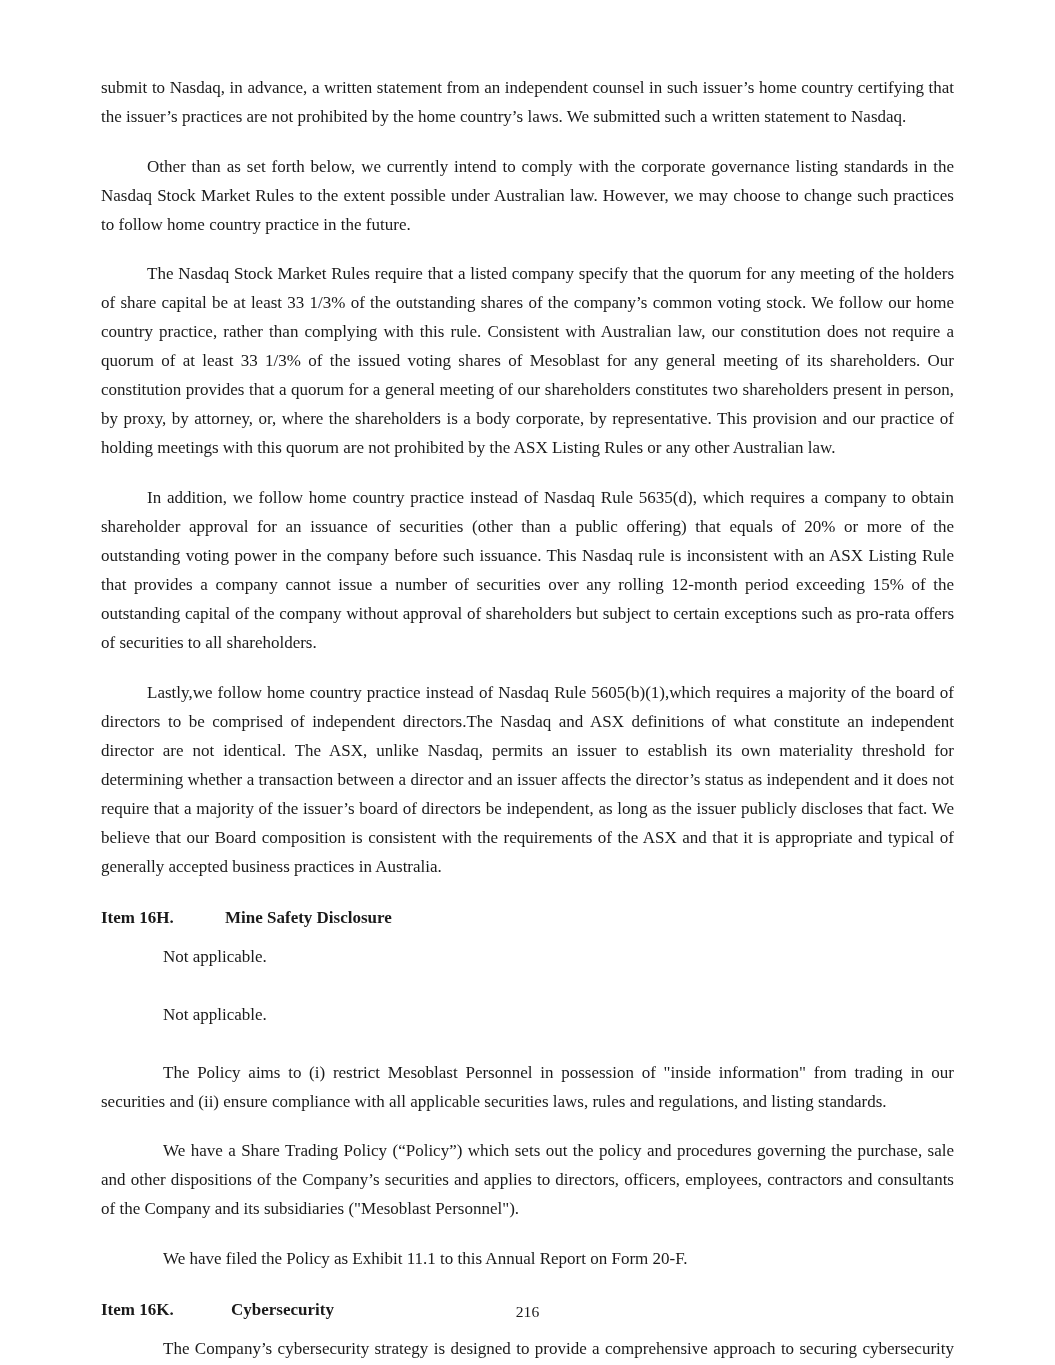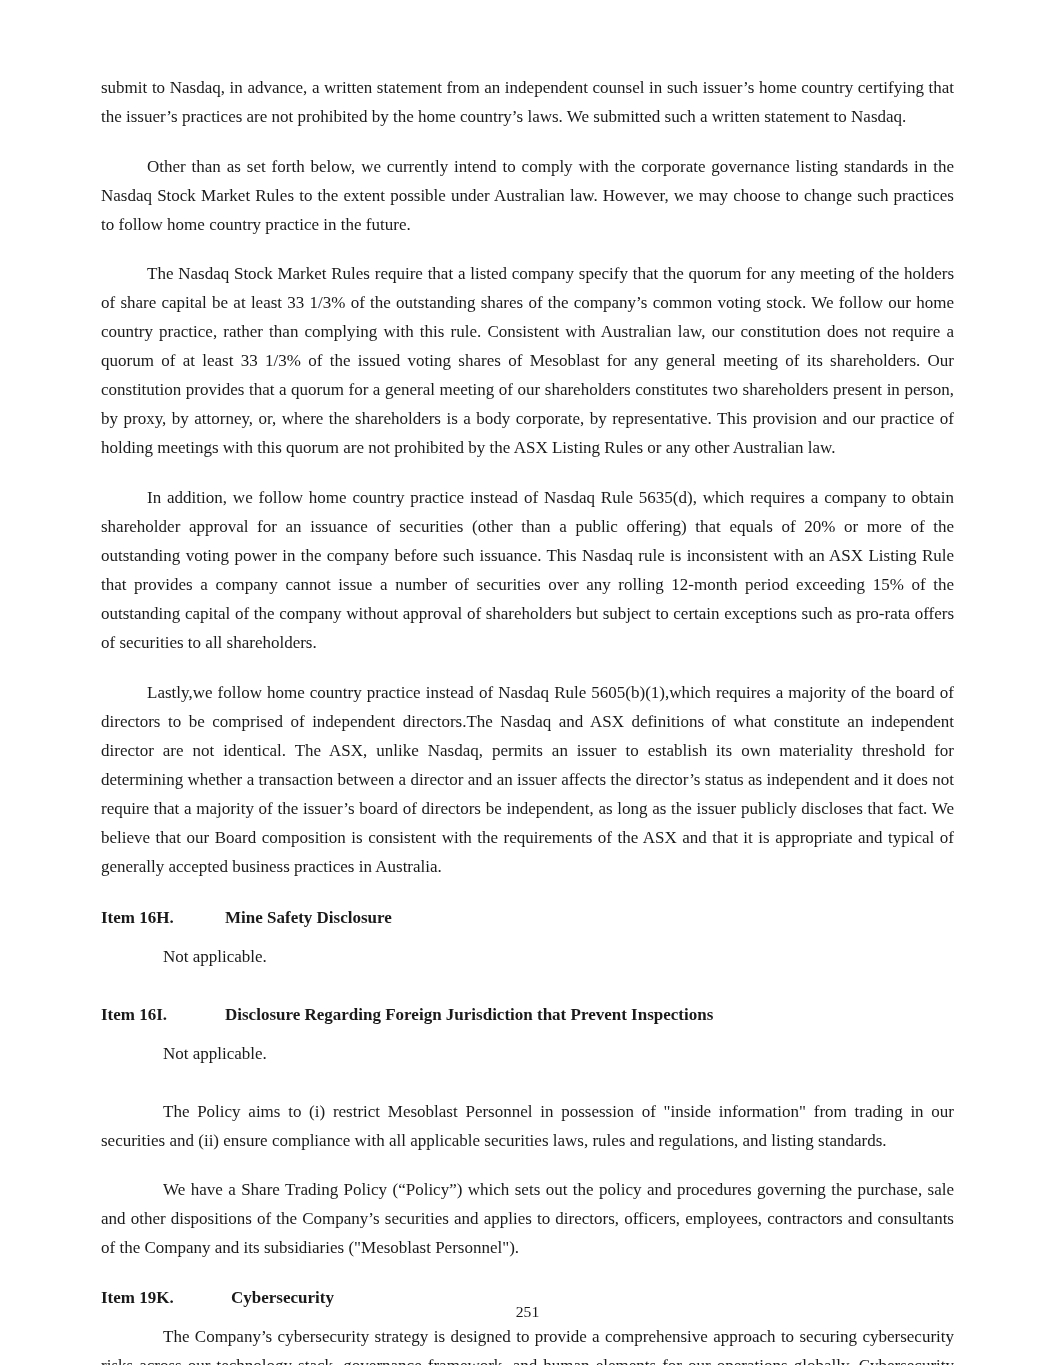--- a/index.html
+++ b/index.html
@@ -62,30 +62,27 @@
   <p class="para indent">The Nasdaq Stock Market Rules require that a listed company specify that the quorum for any meeting of the holders of share capital be at least 33 1/3% of the outstanding shares of the company’s common voting stock. We follow our home country practice, rather than complying with this rule. Consistent with Australian law, our constitution does not require a quorum of at least 33 1/3% of the issued voting shares of Mesoblast for any general meeting of its shareholders. Our constitution provides that a quorum for a general meeting of our shareholders constitutes two shareholders present in person, by proxy, by attorney, or, where the shareholders is a body corporate, by representative. This provision and our practice of holding meetings with this quorum are not prohibited by the ASX Listing Rules or any other Australian law.</p>
   <p class="para indent">In addition, we follow home country practice instead of Nasdaq Rule 5635(d), which requires a company to obtain shareholder approval for an issuance of securities (other than a public offering) that equals of 20% or more of the outstanding voting power in the company before such issuance. This Nasdaq rule is inconsistent with an ASX Listing Rule that provides a company cannot issue a number of securities over any rolling 12-month period exceeding 15% of the outstanding capital of the company without approval of shareholders but subject to certain exceptions such as pro-rata offers of securities to all shareholders.</p>
   <p class="para indent" style="margin-bottom:22px;">Lastly,we follow home country practice instead of Nasdaq Rule 5605(b)(1),which requires a majority of the board of directors to be comprised of independent directors.The Nasdaq and ASX definitions of what constitute an independent director are not identical. The ASX, unlike Nasdaq, permits an issuer to establish its own materiality threshold for determining whether a transaction between a director and an issuer affects the director’s status as independent and it does not require that a majority of the issuer’s board of directors be independent, as long as the issuer publicly discloses that fact. We believe that our Board composition is consistent with the requirements of the ASX and that it is appropriate and typical of generally accepted business practices in Australia.</p>
 
   <div class="heading">
     <span class="num">Item 16H.</span>
     <span>Mine Safety Disclosure</span>
   </div>
   <p class="na">Not applicable.</p>
 
-  <div class="heading">
-    <span class="num">Item 16I.</span>
-    <span>Disclosure Regarding Foreign Jurisdiction that Prevent Inspections</span>
-  </div>
   <p class="na">Not applicable.</p>
 
   <p class="para indent2">The Policy aims to (i) restrict Mesoblast Personnel in possession of "inside information" from trading in our securities and (ii) ensure compliance with all applicable securities laws, rules and regulations, and listing standards.</p>
   <p class="para indent2">We have a Share Trading Policy (“Policy”) which sets out the policy and procedures governing the purchase, sale and other dispositions of the Company’s securities and applies to directors, officers, employees, contractors and consultants of the Company and its subsidiaries ("Mesoblast Personnel").</p>
+  <p class="para indent2" style="margin-bottom:22px;">We have filed the Policy as Exhibit 11.1 to this Annual Report on Form 20-F.</p>
 
   <div class="heading k">
-    <span class="num">Item 19K.</span>
+    <span class="num">Item 16K.</span>
     <span>Cybersecurity</span>
   </div>
   <p class="para indent2">The Company’s cybersecurity strategy is designed to provide a comprehensive approach to securing cybersecurity risks across our technology stack, governance framework, and human elements for our operations globally. Cybersecurity risk management is a critical component of our broader risk management strategy. Our cybersecurity program is built on industry best practices and is designed to proactively identify, assess, and mitigate cybersecurity risks, including threats associated with the use of all third-party service providers. Our cybersecurity risk assessment framework categorizes risks based on their potential impact and severity, and the Company implements targeted risk treatment plans to ensure robust protection and resilience.</p>
 
 </div>
 
-<div class="page-number">251</div>
+<div class="page-number">216</div>
 
 </body></html>

